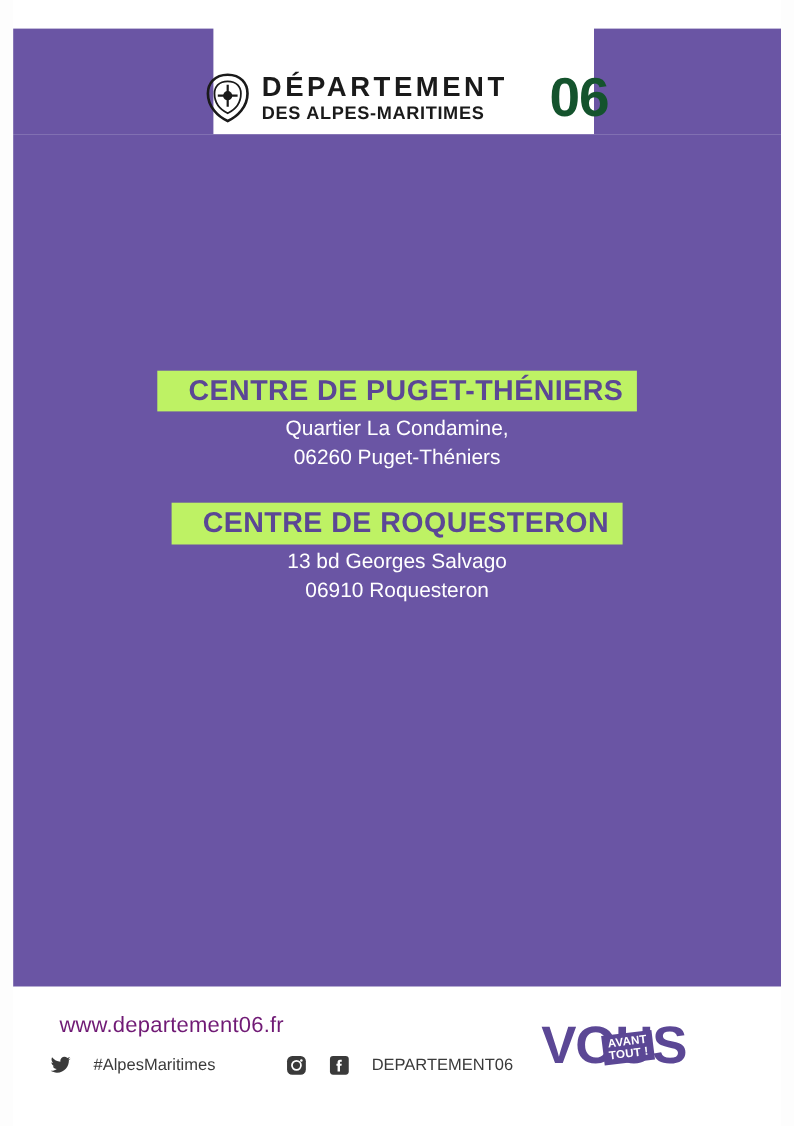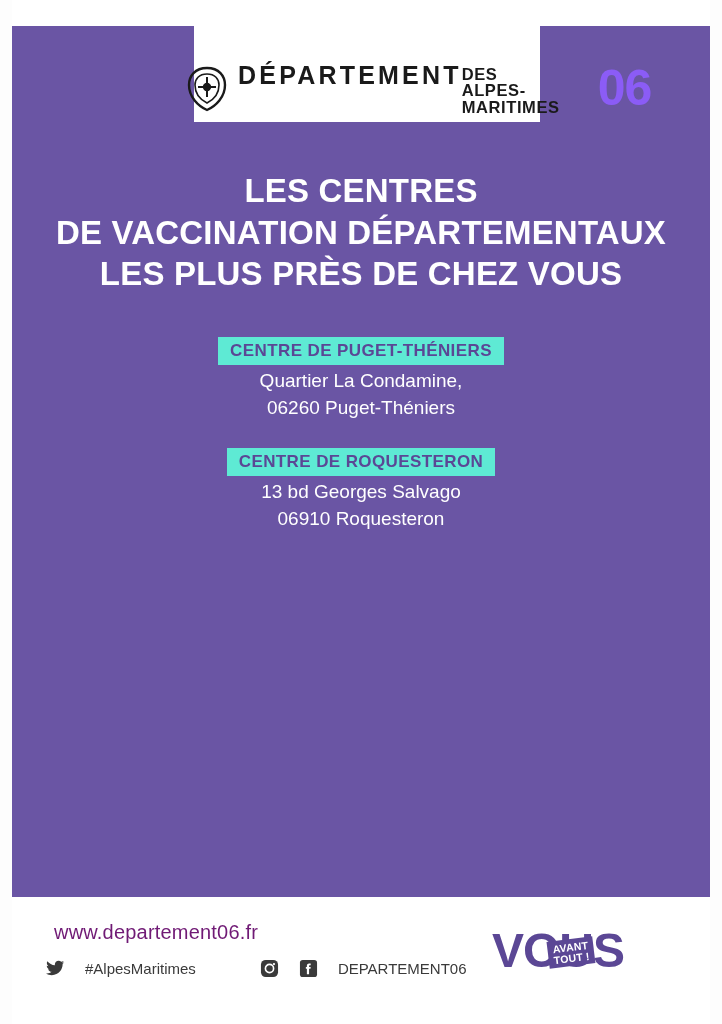--- a/index.html
+++ b/index.html
@@ -59,20 +59,21 @@
     align-items: center;
     gap: 10px;
   }
   .logo-emblem {
     width: 42px;
     height: 46px;
     flex: 0 0 auto;
   }
   .logo-text {
     display: flex;
+    flex-direction: column;
     justify-content: center;
     line-height: 1;
   }
   .logo-line1 {
     font-size: 25px;
     font-weight: bold;
     letter-spacing: 3.2px;
     color: #1a1a1a;
   }
   .logo-line2 {
@@ -84,21 +85,21 @@
   }
   .logo-divider {
     width: 3px;
     height: 48px;
     background: #1a1a1a;
     margin: 0 10px 0 8px;
   }
   .logo-06 {
     font-size: 50px;
     font-weight: bold;
-    color: #8b5cf6;
+    color: #14532d;
     letter-spacing: -1px;
     line-height: 0.95;
   }
 
   
   .panel {
     position: absolute;
     left: 12px;
     top: 122px;
     width: 698px;
@@ -126,26 +127,26 @@
     top: 215px;
     width: 100%;
   }
 
   .center-block {
     text-align: center;
     margin-bottom: 26px;
   }
   .center-name {
     display: inline-block;
-    background: #5eead4;
+    background: #bef264;
     color: #5b4795;
     font-weight: bold;
-    font-size: 17px;
+    font-size: 26px;
     letter-spacing: 0.4px;
-    padding: 5px 12px 5px 12px;
+    padding: 5px 12px 5px 28px;
     line-height: 1.05;
   }
   .center-address {
     margin-top: 3px;
     font-size: 19px;
     line-height: 1.42;
     color: #ffffff;
     font-weight: normal;
   }
 
@@ -253,25 +254,20 @@
     <span class="logo-text">
       <span class="logo-line1">DÉPARTEMENT</span>
       <span class="logo-line2">DES ALPES-MARITIMES</span>
     </span>
     <span class="logo-divider"></span>
     <span class="logo-06">06</span>
   </div>
 
   <div class="panel">
 
-    <div class="headline">
-      <div>LES CENTRES</div>
-      <div>DE VACCINATION DÉPARTEMENTAUX</div>
-      <div>LES PLUS PRÈS DE CHEZ VOUS</div>
-    </div>
 
     <div class="centers">
 
       <div class="center-block">
         <div class="center-name">CENTRE DE PUGET-THÉNIERS</div>
         <div class="center-address" style="white-space:pre-line">Quartier La Condamine,
 06260 Puget-Théniers</div>
       </div>
 
       <div class="center-block">

